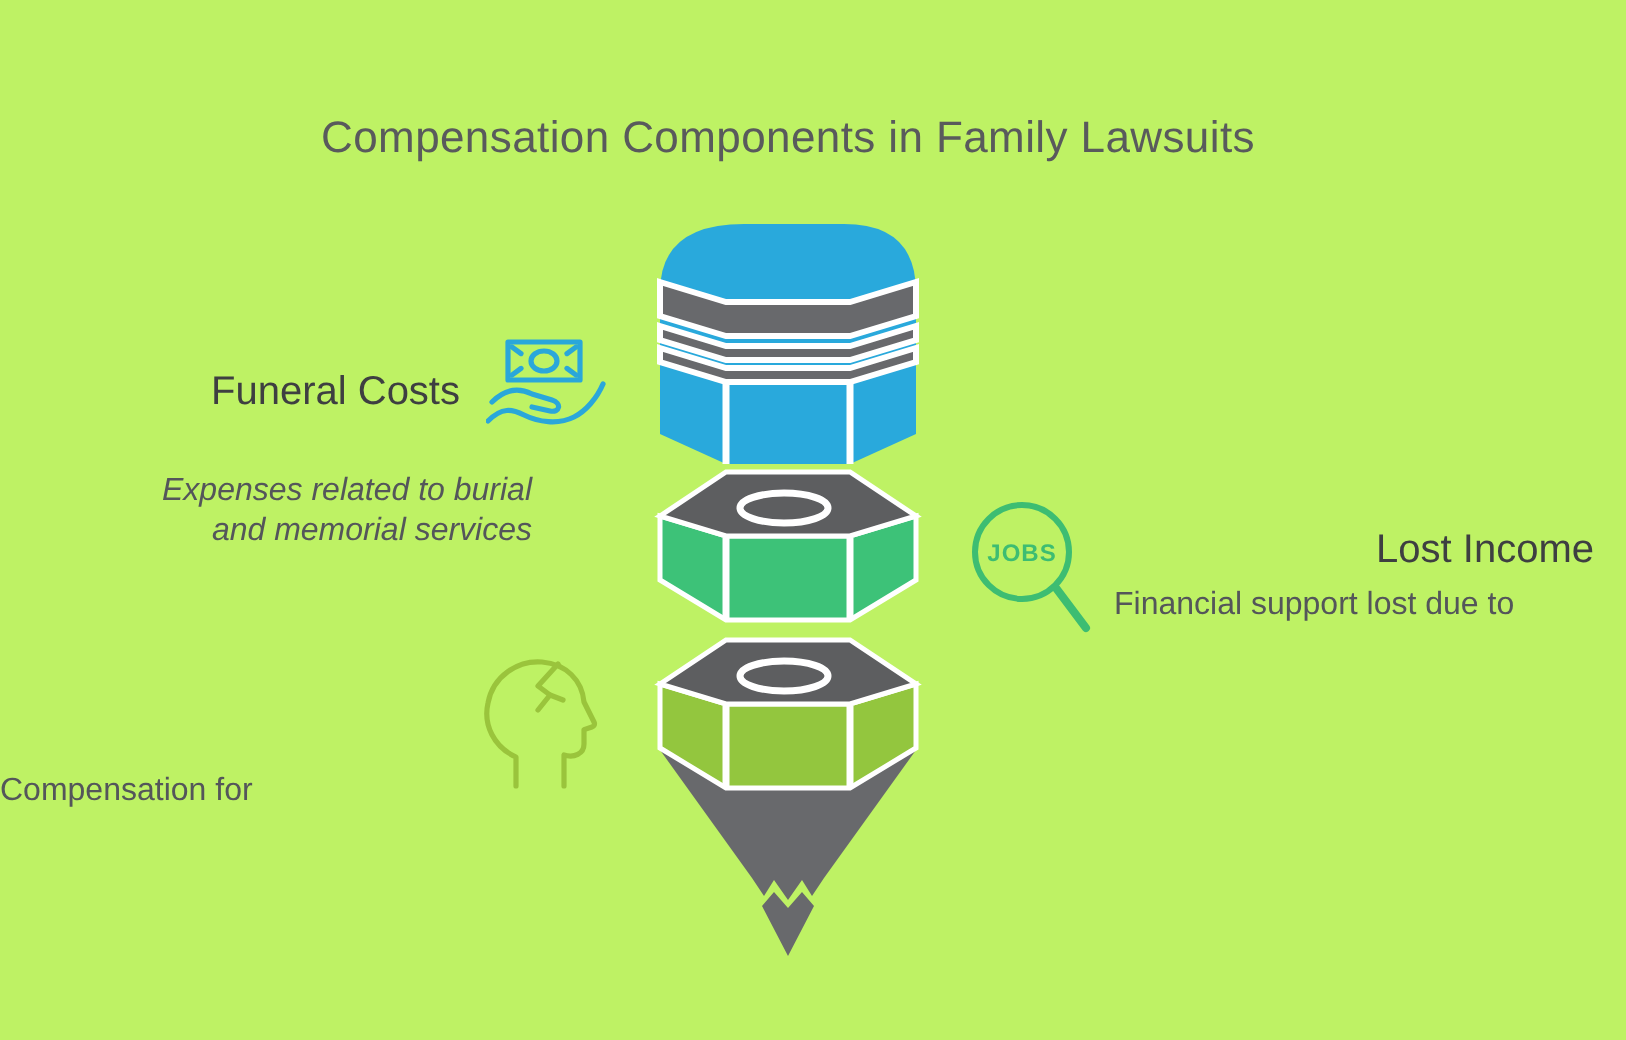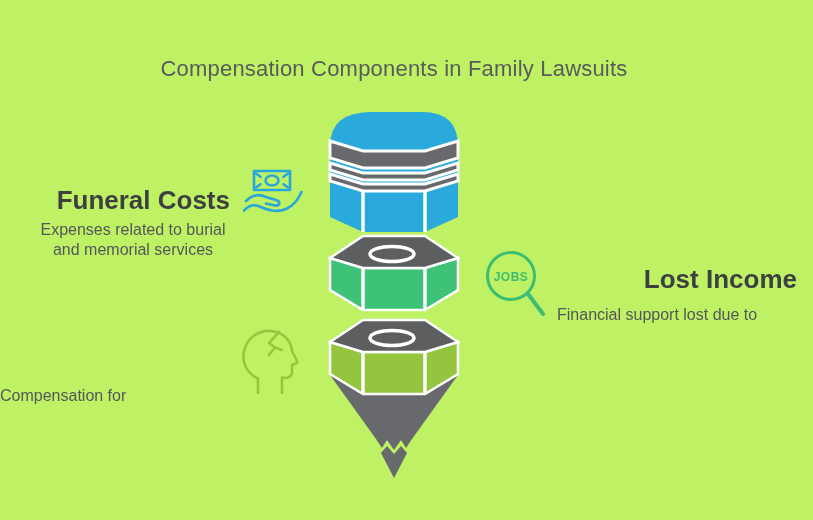--- a/index.html
+++ b/index.html
@@ -12,31 +12,31 @@
     overflow:hidden;
   }
   .title {
     position:absolute; top:56px; left:0; width:788px;
     text-align:center;
     font-size:22px; font-weight:400; color:#595a5c;
     letter-spacing:0.2px;
   }
   .heading {
     position:absolute;
-    font-size:26px; font-weight:700; color:#3e3f41;
+    font-size:20px; font-weight:400; color:#3e3f41;
   }
   .desc {
     position:absolute;
     font-size:16px; font-weight:400; color:#54565a;
     line-height:20px;
   }
   .funeral-heading   { top:185px; left:0;  width:230px; text-align:right; }
-  .funeral-desc      { top:220px; left:0;  width:266px; text-align:center; }
+  .funeral-desc      { top:236px; left:0;  width:266px; text-align:right;font-style:italic; }
   .lost-heading      { top:264px; left:557px; width:240px; text-align:right; }
-  .lost-desc         { top:305px; left:557px; width:240px; text-align:left; }
+  .lost-desc         { top:293px; left:557px; width:240px; text-align:left; }
   .emotional-heading { top:344px; left:0;  width:232px; text-align:right; }
   .emotional-desc    { top:386px; left:0;  width:234px; }
   .icon-svg { position:absolute; }
   .money-icon  { left:243px; top:167px; }
   .jobs-icon   { left:482px; top:247px; }
   .head-icon   { left:237px; top:327px; }
   .funnel-svg  { position:absolute; left:314px; top:104px; }
   .jobs-text { font-family:"Liberation Sans", sans-serif; font-weight:700; font-size:12px; letter-spacing:0.5px; }
 </style>
 </head>

